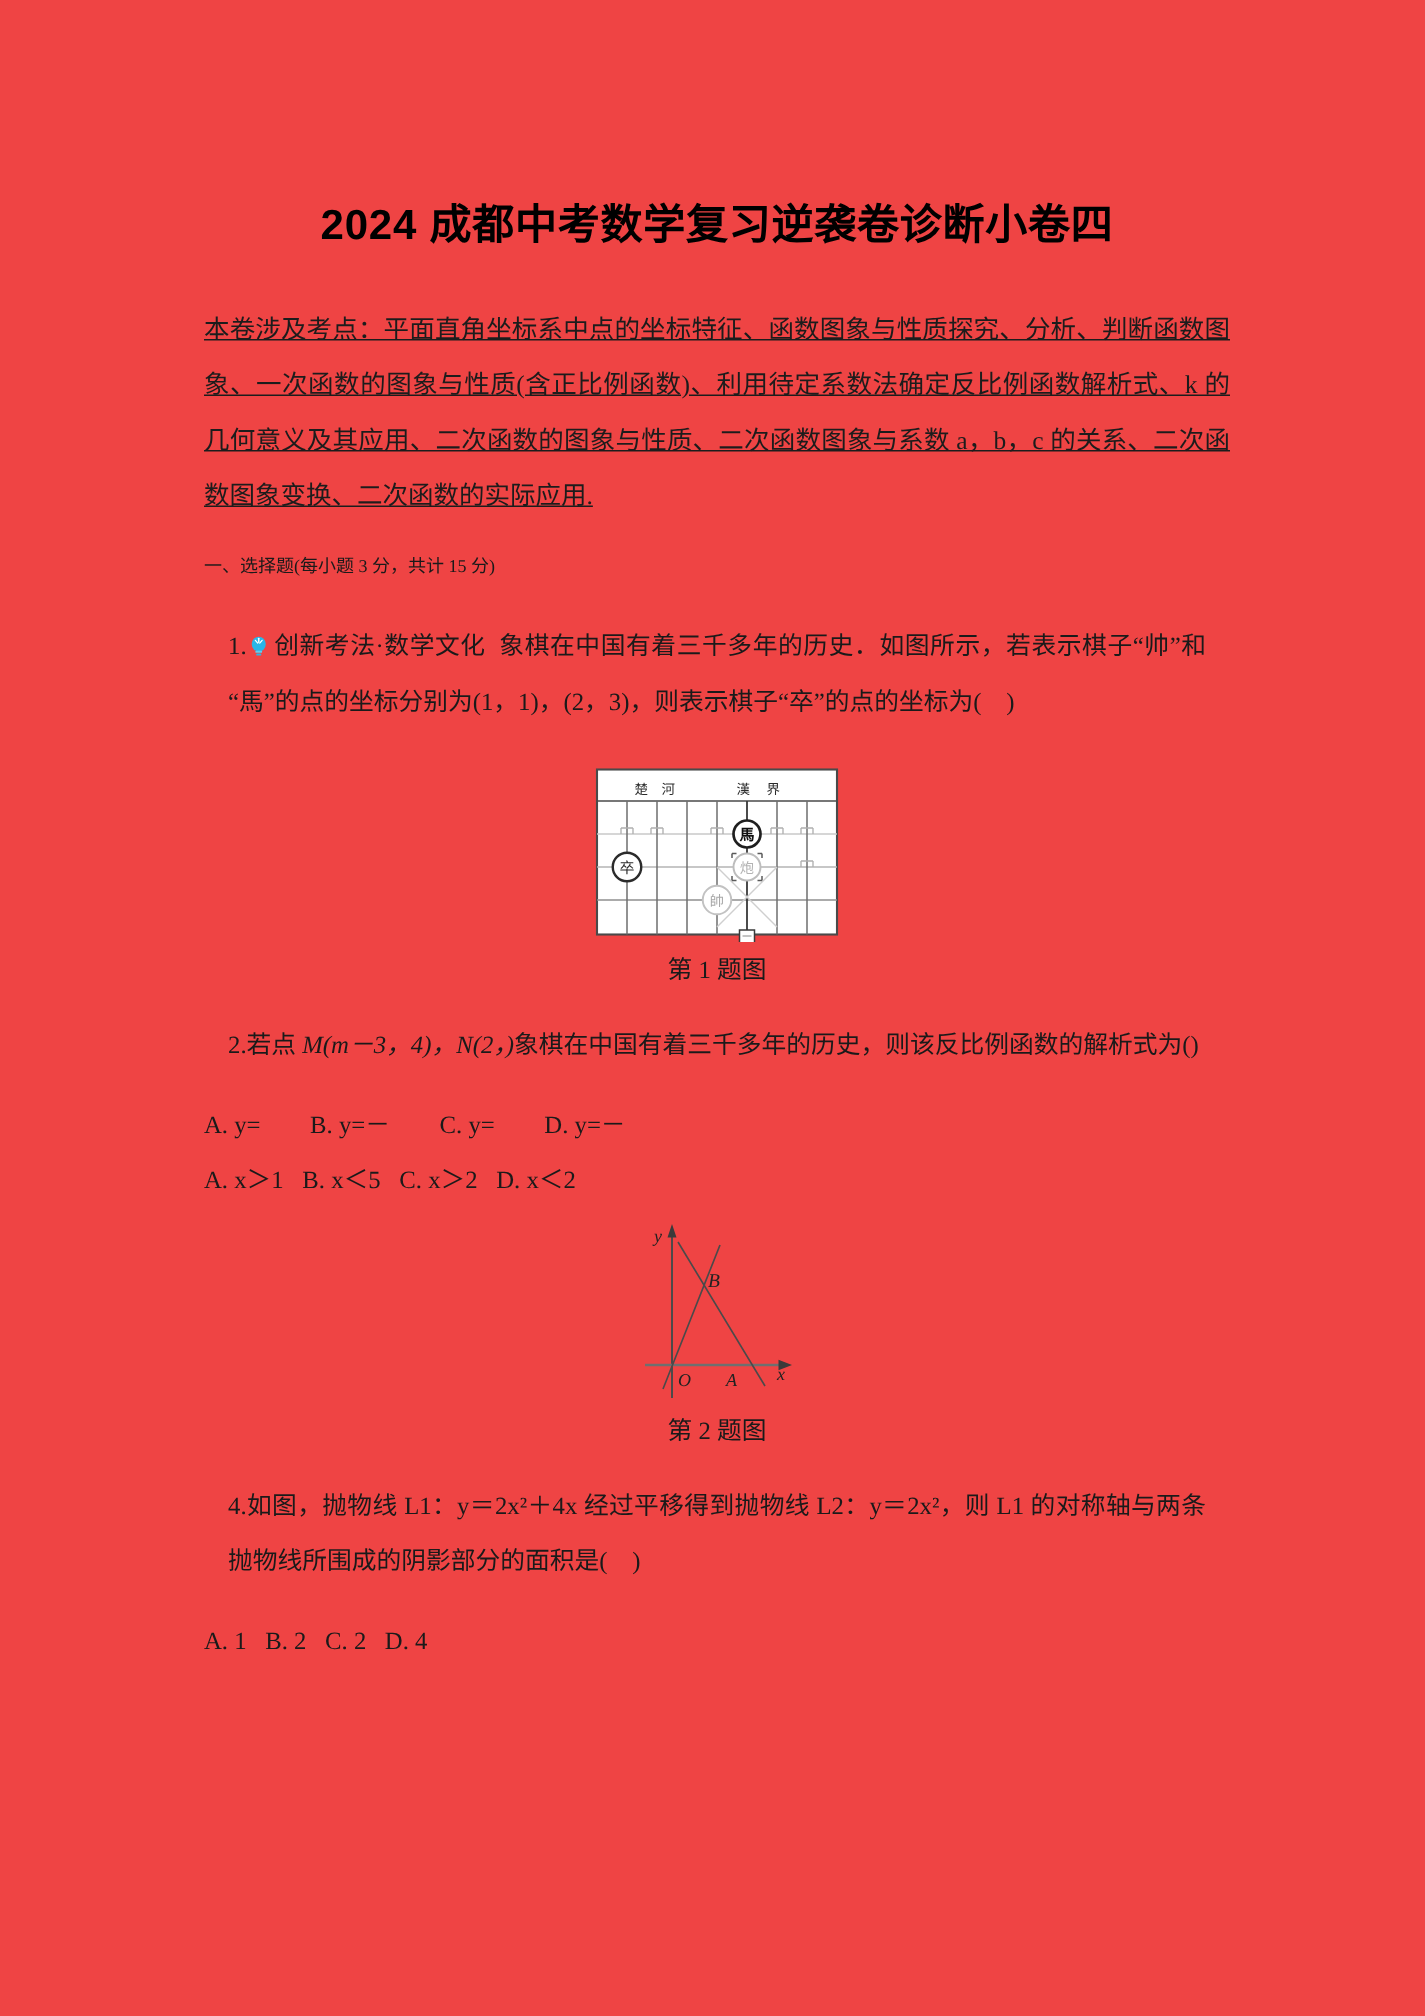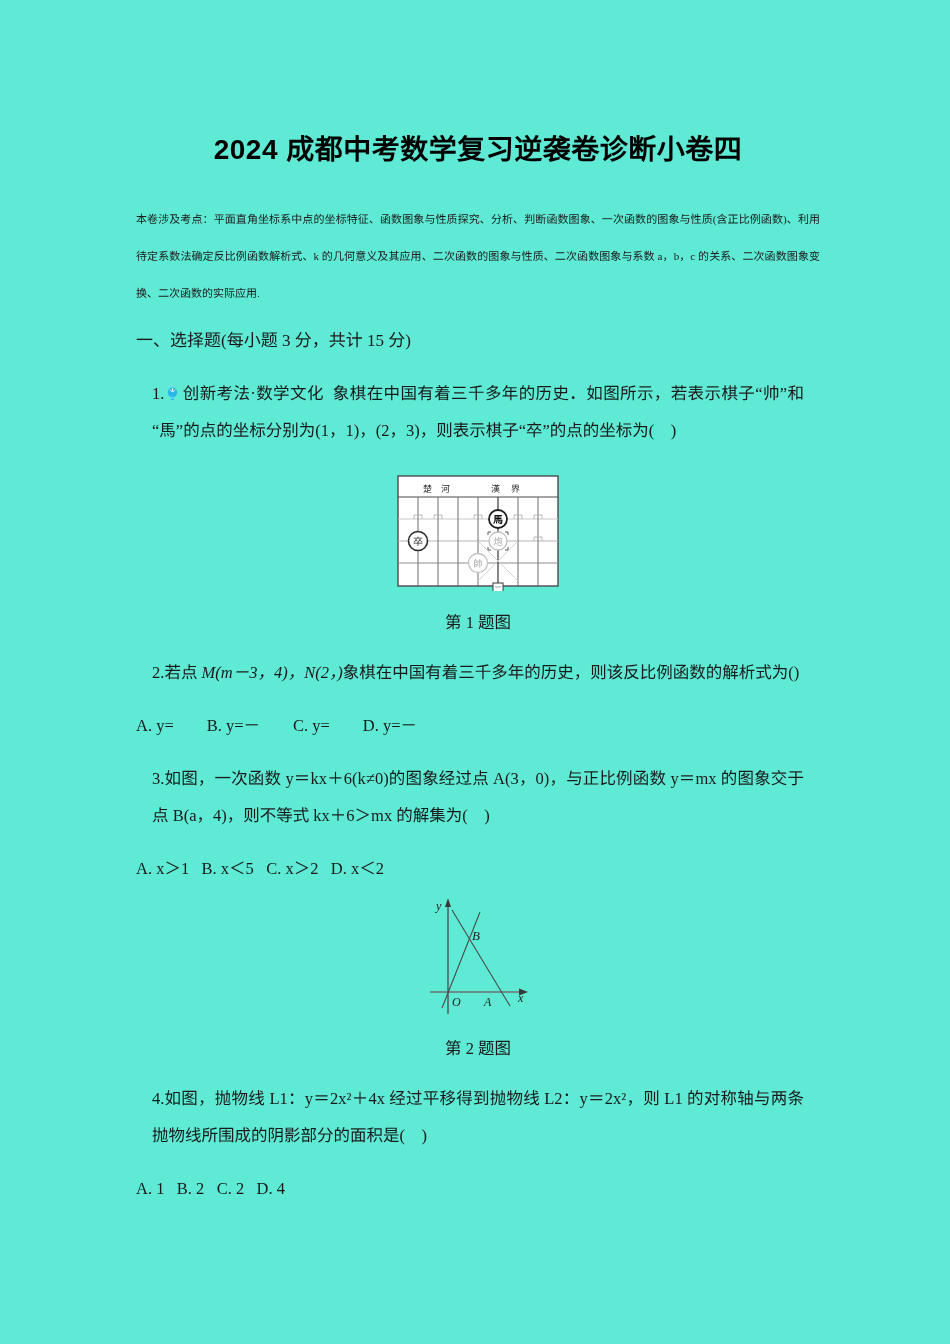--- a/index.html
+++ b/index.html
@@ -10,21 +10,21 @@
   }
   body {
     font-family: "Liberation Serif", "DejaVu Serif", serif;
     color: #1a1a1a;
   }
   .page {
     position: relative;
     width: 950px;
     height: 1344px;
     margin: 0 auto;
-    background: #5eead4;
+    background: #ef4444;
     overflow: hidden;
   }
   .content {
     position: absolute;
     left: 136px;
     top: 0;
     width: 684px;
   }
 
   
@@ -34,32 +34,33 @@
     font-weight: bold;
     font-size: 28px;
     letter-spacing: 0.5px;
     margin: 0;
     padding-top: 127px;
     color: #000;
   }
 
   
   .para {
-    font-size: 11px;
+    font-size: 17px;
     line-height: 37px;
     text-align: justify;
     text-justify: inter-ideograph;
     margin: 0;
     color: #1c1c1c;
+    text-decoration: underline;
   }
   .intro {
     padding-top: 34px;
   }
   .section-head {
-    font-size: 17px;
+    font-size: 12px;
     line-height: 37px;
     margin: 0;
     padding-top: 10px;
   }
   .question {
     font-size: 16.5px;
     line-height: 37px;
     margin: 16px;
     text-align: justify;
     text-justify: inter-ideograph;
@@ -87,21 +88,21 @@
     height: 16px;
     vertical-align: -3px;
     margin: 0 2px 0 1px;
   }
 
   
   .fig-caption {
     text-align: center;
     font-size: 16.5px;
     line-height: 30px;
-    margin: 13px;
+    margin: 0;
   }
 
   
   .fig-wrap {
     display: flex;
     justify-content: center;
     align-items: center;
   }
   .fig-chess { height: 126px; padding-top: 4px; }
   .fig-graph { height: 128px; padding-top: 6px; }
@@ -200,21 +201,20 @@
         <line x1="108" y1="114" x2="114" y2="114" stroke="#8a8a8a" stroke-width="0.8"></line>
       </svg>
     </div>
 
     <p class="fig-caption">第 1 题图</p>
 
     <p class="question"><span>2.</span><span>若点 </span><i>M(m－3，4)，N(2，)</i><span>象棋在中国有着三千多年的历史，则该反比例函数的解析式为(</span><span>)</span></p>
 
     <p class="options opt-wide">A. y=        B. y=－        C. y=        D. y=－</p>
 
-    <p class="question"><span>3.</span><span>如图，一次函数 y＝kx＋6(k≠0)的图象经过点 A(3，0)，与正比例函数 y＝mx 的图象交于点 B(a，4)，则不等式 kx＋6＞mx 的解集为(</span><span class="blank-paren">&nbsp;&nbsp;&nbsp;&nbsp;</span><span>)</span></p>
 
     <p class="options">A. x＞1   B. x＜5   C. x＞2   D. x＜2</p>
 
     <div class="fig-wrap fig-graph">
       <svg width="120" height="122" viewBox="0 0 120 122">
 
         <line x1="30" y1="118" x2="30" y2="8" stroke="#4a4a4a" stroke-width="1.3"></line>
         <polygon points="30,2 27,11 33,11" fill="#3a3a3a"></polygon>
 
         <line x1="12" y1="96" x2="104" y2="96" stroke="#6f6f6f" stroke-width="1.6"></line>

